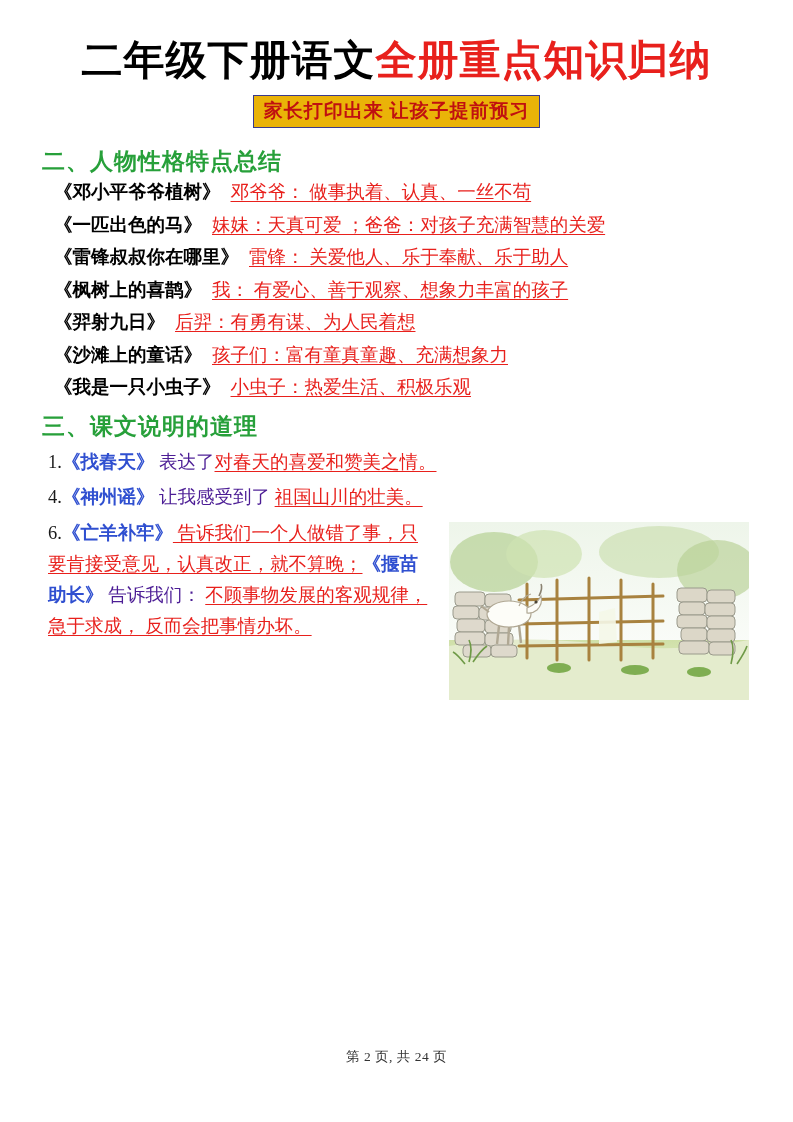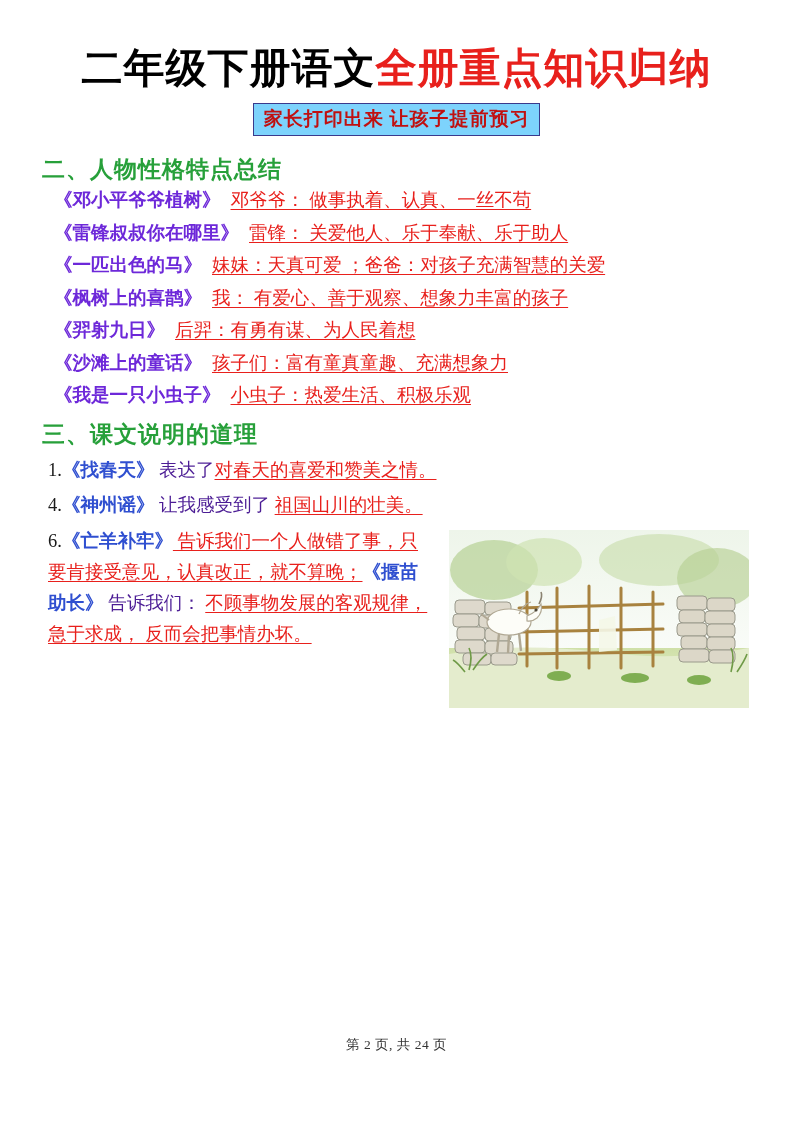--- a/index.html
+++ b/index.html
@@ -12,21 +12,21 @@
     background: #ffffff;
     font-family: "Liberation Serif", serif;
     overflow: hidden;
     position: relative;
   }
   .page {
     position: relative;
     width: 793px;
     height: 1100px;
     box-sizing: border-box;
-    padding: 36px 36px 0 36px;
+    padding: 28px 36px 0 36px;
   }
 
   
   .title-row {
     text-align: center;
     white-space: nowrap;
     line-height: 1.1;
     margin-top: 10px;
   }
   .title-black {
@@ -42,21 +42,21 @@
     font-size: 41px;
     color: #e8201c;
     letter-spacing: 1px;
   }
   .subtitle-wrap {
     text-align: center;
     margin-top: 12px;
   }
   .subtitle {
     display: inline-block;
-    background: #7dd3fc;
+    background: #eab308;
     border: 1px solid #3a3a8c;
     color: #c01010;
     font-size: 19px;
     font-weight: bold;
     padding: 2px 10px 3px 10px;
     letter-spacing: 1px;
     font-family: "Liberation Serif", serif;
   }
 
   
@@ -74,21 +74,21 @@
   .char-list {
     margin: 0 0 0 18px;
   }
   .char-line {
     font-size: 18.5px;
     line-height: 1.0;
     margin: 0 0 14px 0;
     white-space: nowrap;
   }
   .bk {            
-    color: #6d28d9;
+    color: #000000;
     font-weight: bold;
   }
   .rd {            
     color: #e8201c;
     text-decoration: underline;
     text-decoration-color: #e8201c;
     text-underline-offset: 3px;
   }
   .gap { display: inline-block; width: 10px; }
 
@@ -129,21 +129,21 @@
     overflow: hidden;
     background: #ffffff;
   }
   .figure svg { display: block; }
 
   
   .footer {
     position: absolute;
     left: 0;
     right: 0;
-    bottom: 46px;
+    bottom: 34px;
     text-align: center;
     font-size: 13.5px;
     color: #333333;
     font-family: "Liberation Serif", serif;
     letter-spacing: 0.5px;
   }
 </style>
 </head>
 <body>
 
@@ -157,24 +157,24 @@
     <span class="subtitle">家长打印出来 让孩子提前预习</span>
   </div>
 
   <div class="sec-head">二、人物性格特点总结</div>
 
   <div class="char-list">
     <div class="char-line">
       <span class="bk">《邓小平爷爷植树》</span><span class="gap"></span><span class="rd">邓爷爷： 做事执着、认真、一丝不苟</span>
     </div>
     <div class="char-line">
+      <span class="bk">《一匹出色的马》</span><span class="gap"></span><span class="rd">妹妹：天真可爱 ；爸爸：对孩子充满智慧的关爱</span>
+    </div>
+    <div class="char-line">
       <span class="bk">《雷锋叔叔你在哪里》</span><span class="gap"></span><span class="rd">雷锋： 关爱他人、乐于奉献、乐于助人</span>
-    </div>
-    <div class="char-line">
-      <span class="bk">《一匹出色的马》</span><span class="gap"></span><span class="rd">妹妹：天真可爱 ；爸爸：对孩子充满智慧的关爱</span>
     </div>
     <div class="char-line">
       <span class="bk">《枫树上的喜鹊》</span><span class="gap"></span><span class="rd">我： 有爱心、善于观察、想象力丰富的孩子</span>
     </div>
     <div class="char-line">
       <span class="bk">《羿射九日》</span><span class="gap"></span><span class="rd">后羿：有勇有谋、为人民着想</span>
     </div>
     <div class="char-line">
       <span class="bk">《沙滩上的童话》</span><span class="gap"></span><span class="rd">孩子们：富有童真童趣、充满想象力</span>
     </div>

